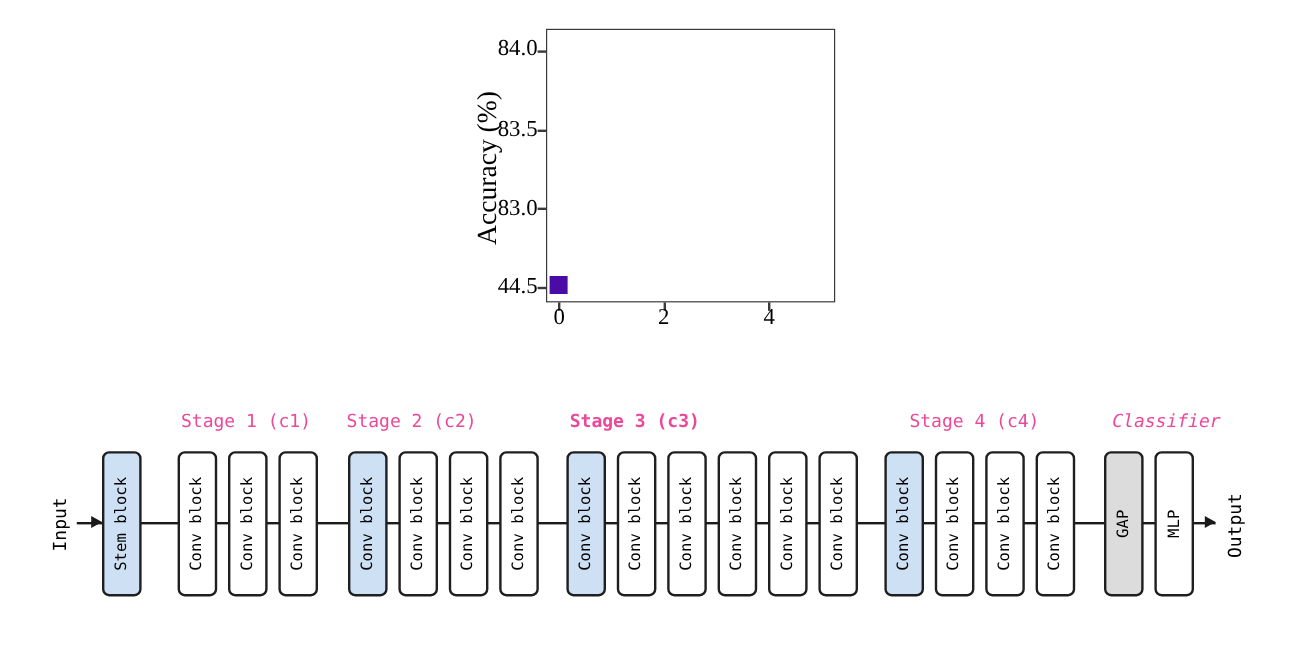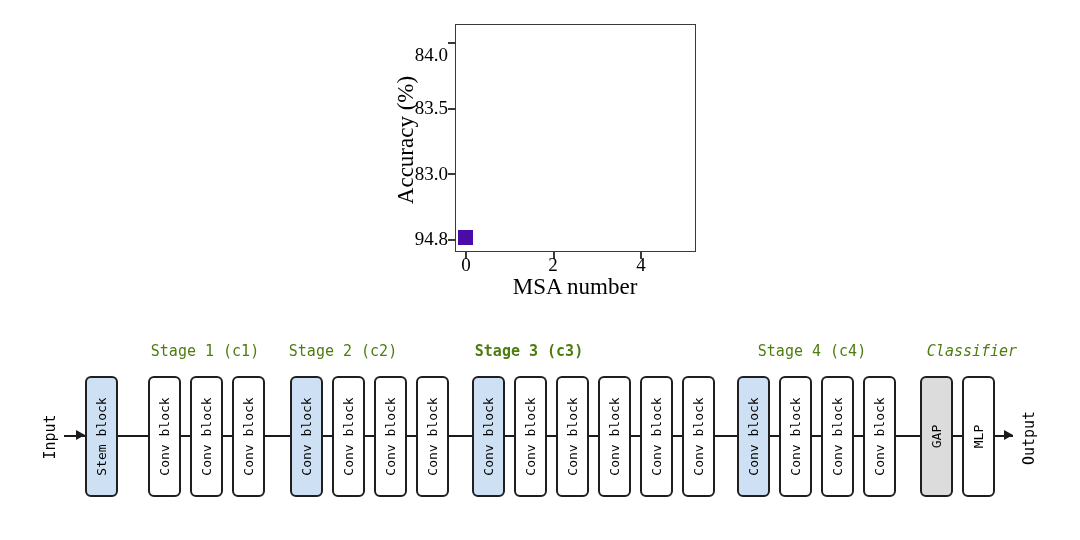--- a/index.html
+++ b/index.html
@@ -28,55 +28,54 @@
            font-family:"DejaVu Sans Mono",monospace;}
   .main-line{position:absolute;left:64px;top:435px;width:949px;height:1.8px;background:#1a1a1a;}
   .arrow-head{position:absolute;width:0;height:0;
               border-top:5.5px solid transparent;border-bottom:5.5px solid transparent;
               border-left:9px solid #1a1a1a;top:430.4px;}
   .arrow-in{left:76px;}
   .arrow-out{left:1004px;}
   .io-label{position:absolute;transform:translate(-50%,-50%) rotate(-90deg);
             font-size:15px;white-space:nowrap;color:#000;}
   .stage-label{position:absolute;top:342px;transform:translateX(-50%);
-               font-size:15px;white-space:nowrap;color:#4d7c0f;}
+               font-size:15px;white-space:nowrap;color:#ec4899;}
   .block-row{position:absolute;top:376px;display:flex;gap:9px;}
   .block{width:33px;height:121px;box-sizing:border-box;border:2px solid #1f1f1f;
          border-radius:6px;display:flex;align-items:center;justify-content:center;}
   .block span{transform:rotate(-90deg);white-space:nowrap;font-size:13px;color:#000;}
 </style>
 </head>
 <body>
 
 <div class="chart">
   <div class="y-axis-label">Accuracy (%)</div>
 
   <div class="plot-area"></div>
 
   <div class="ytick-mark" style="top:42px"></div>
   <div class="ytick-mark" style="top:108px"></div>
   <div class="ytick-mark" style="top:173px"></div>
   <div class="ytick-mark" style="top:239px"></div>
 
-  <div class="ytick-label" style="top:44px">84.0</div>
+  <div class="ytick-label" style="top:30px">84.0</div>
   <div class="ytick-label" style="top:97px">83.5</div>
   <div class="ytick-label" style="top:163px">83.0</div>
-  <div class="ytick-label" style="top:228px">94.8</div>
+  <div class="ytick-label" style="top:228px">44.5</div>
 
   <div class="xtick-mark" style="left:465px"></div>
   <div class="xtick-mark" style="left:553px"></div>
   <div class="xtick-mark" style="left:640px"></div>
 
   <div class="xtick-label" style="left:446px">0</div>
   <div class="xtick-label" style="left:533px">2</div>
   <div class="xtick-label" style="left:621px">4</div>
 
   <div class="marker" style="background: rgb(75, 11, 166);"></div>
 
-  <div class="x-axis-label">MSA number</div>
 </div>
 
 <div class="diagram" id="diagram">
   <div class="main-line"></div>
   <div class="arrow-head arrow-in"></div>
   <div class="arrow-head arrow-out"></div>
   <div class="io-label" style="left:50px;top:437px">Input</div>
   <div class="io-label" style="left:1029px;top:438px">Output</div>
 <div class="block-row" style="left: 85px;">
       <div class="block" style="background: rgb(206, 225, 244); border-color: rgb(31, 31, 31);">

